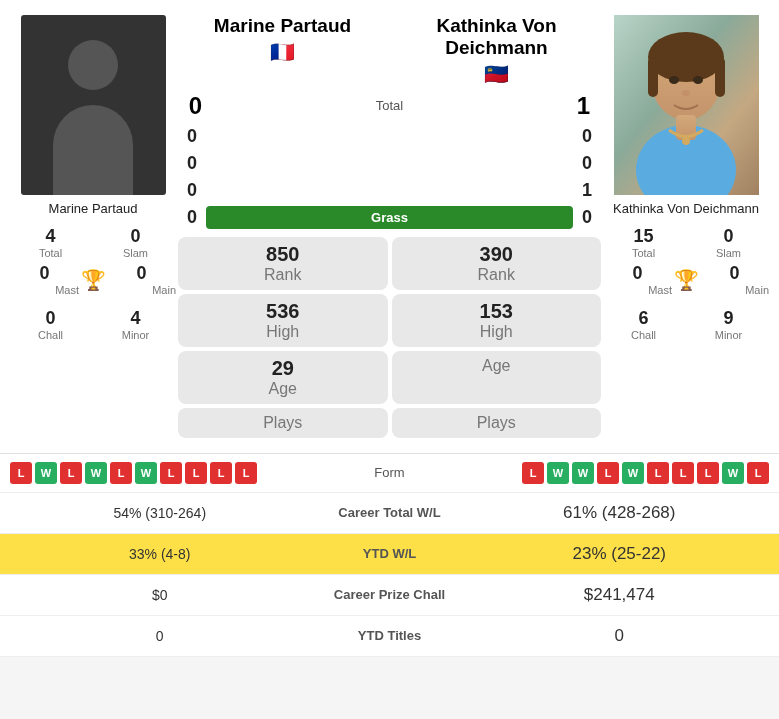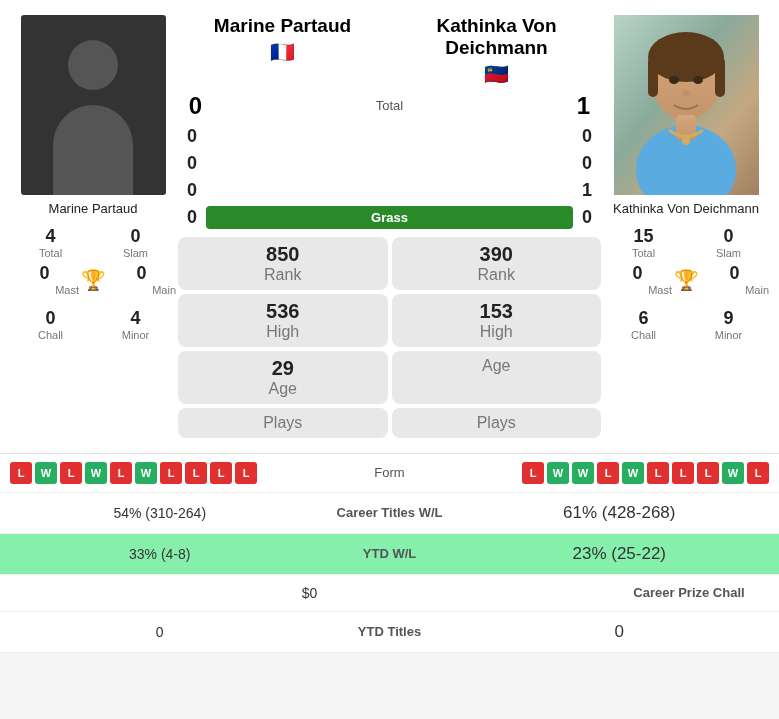--- a/index.html
+++ b/index.html
@@ -519,33 +519,34 @@
           <div class="badge l">L</div>
           <div class="badge l">L</div>
           <div class="badge l">L</div>
           <div class="badge w">W</div>
           <div class="badge l">L</div>
         </div>
     </div>
 
     <div class="stats-row">
       <div class="stats-row-value-left">54% (310-264)</div>
-      <div class="stats-row-label">Career Titles W/L</div>
+      <div class="stats-row-label">Career Total W/L</div>
       <div class="stats-row-value-right">61% (428-268)</div>
     </div>
 
-    <div class="stats-row" style="background:#86efac;">
+    <div class="stats-row" style="background:#fde047;">
       <div class="stats-row-value-left">33% (4-8)</div>
       <div class="stats-row-label">YTD W/L</div>
       <div class="stats-row-value-right">23% (25-22)</div>
     </div>
 
     <div class="stats-row">
       <div class="stats-row-value-left">$0</div>
       <div class="stats-row-label">Career Prize Chall</div>
+      <div class="stats-row-value-right">$241,474</div>
     </div>
 
     <div class="stats-row" style="background:#fff;">
       <div class="stats-row-value-left">0</div>
       <div class="stats-row-label">YTD Titles</div>
       <div class="stats-row-value-right">0</div>
     </div>
 
   </div>
 </div>

